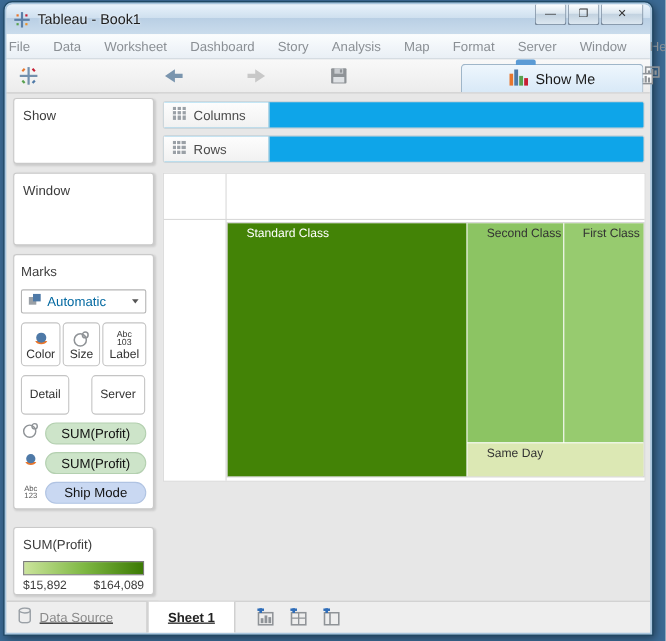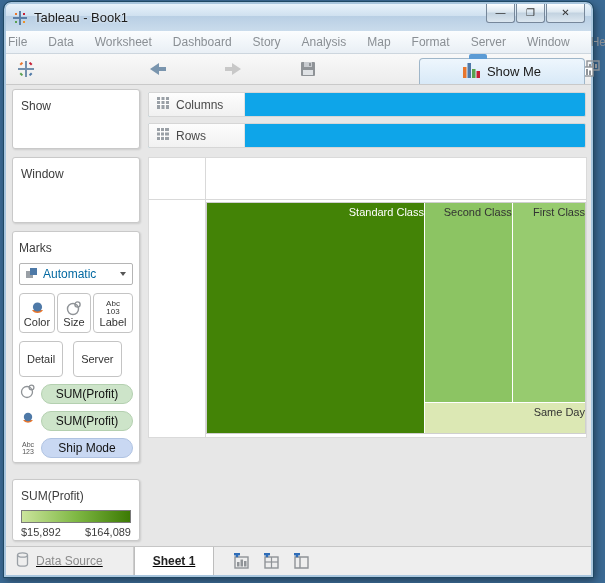--- a/index.html
+++ b/index.html
@@ -74,21 +74,21 @@
     display:flex; align-items:center; padding:0 6px; background:#fff; cursor:pointer;
   }
   .dropdown .dd-text { font-size:12px; color:#0369a1; flex:1; margin-left:5px; }
   .mark-btn {
     border:1px solid #c4c4c4; border-radius:4px; background:#fff;
     display:flex; flex-direction:column; align-items:center; justify-content:flex-end;
     font-size:11px; color:#333; padding:3px 0 4px; cursor:pointer;
   }
   .btn-row3 { display:grid; grid-template-columns:36px 34px 40px; gap:2px; margin-top:8px; }
   .btn-row3 .mark-btn { height:40px; }
-  .btn-row2 { display:flex; gap:10px; margin-top:8px; }
+  .btn-row2 { display:flex; gap:20px; margin-top:8px; }
   .btn-row2 .mark-btn { height:36px; justify-content:center; padding:0 7px; }
   .pill-row { display:flex; align-items:center; margin-top:6px; height:21px; }
   .pill {
     flex:1; height:20px; border-radius:10px; font-size:12px; color:#111;
     display:flex; align-items:center; justify-content:center; margin-left:4px; cursor:pointer;
   }
   .pill.green { background:#cde4c9; border:1px solid #b4d0b0; }
   .pill.blue  { background:#c9d8f2; border:1px solid #b0c3e2; }
   .abc-ico { font-size:7px; line-height:7px; color:#555; text-align:center; width:18px; }
   
@@ -106,21 +106,21 @@
     background:linear-gradient(to bottom,#fdfdfd,#f1f1f1); border-right:1px solid #e2e2e2;
     font-size:12px; color:#4a4a4a;
   }
   .pane {
     position:absolute; left:4px; top:72px; right:4px; height:281px;
     background:#fff; border:1px solid #dadada;
   }
   .grid-v { position:absolute; left:56px; top:0; bottom:0; width:1px; background:#d9d9d9; }
   .grid-h { position:absolute; left:0; right:0; top:41px; height:1px; background:#d9d9d9; }
   .treemap { position:absolute; left:58px; top:45px; width:378px; height:230px; background:#fff; outline:1px solid #cfcfcf; }
-  .tm-node { position:absolute; font-size:11px; padding:3px 0 0 5px; overflow:hidden; white-space:nowrap; cursor:pointer;text-align:right; }
+  .tm-node { position:absolute; font-size:11px; padding:3px 0 0 17px; overflow:hidden; white-space:nowrap; cursor:pointer; }
   
   .statusbar {
     height:29px; flex:0 0 29px; background:#eeeeee; border-top:1px solid #c6c6c6;
     display:flex; align-items:stretch;text-decoration:underline;
   }
   .ds-tab { display:flex; align-items:center; gap:7px; padding:0 14px 0 10px; width:128px; color:#8a8a8a; font-size:12px; border-right:1px solid #cccccc; cursor:pointer; }
   .sheet-tab {
     width:80px; background:#fff; border-right:1px solid #bdbdbd; border-left:1px solid #bdbdbd;
     display:flex; align-items:center; justify-content:center;
     font-size:12px; font-weight:bold; color:#222; cursor:pointer;

